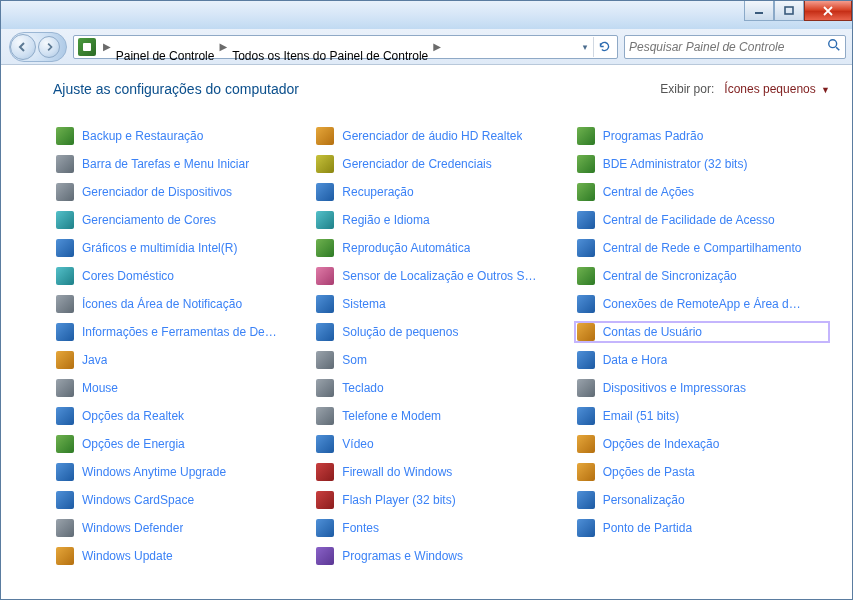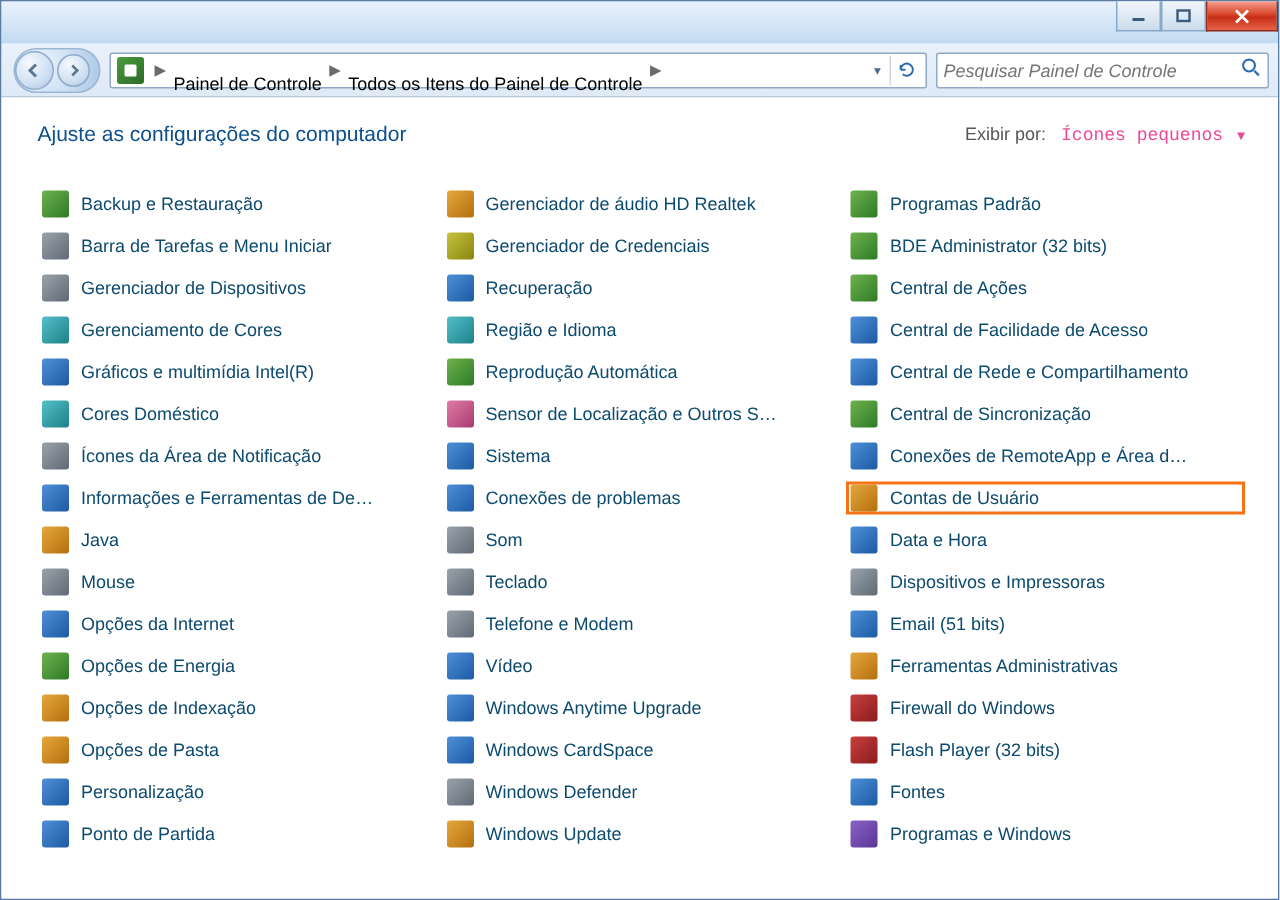--- a/index.html
+++ b/index.html
@@ -89,47 +89,47 @@
   .search-box{
     width:222px;height:24px;background:#fff;border:1px solid #8fa9c6;
     display:flex;align-items:center;padding:0 4px;border-radius:2px;
     color:#6e6e6e;font-style:italic;
   }
   .search-box input{
     flex:1;border:none;outline:none;font:inherit;color:#404040;font-style:italic;background:transparent;
   }
   .search-icon{color:#2c6bb0;font-style:normal;margin-left:4px;}
   .content{
-    flex:1;background:#fff;padding:16px 22px 2px 24px;overflow:auto;
+    flex:1;background:#fff;padding:16px 22px 2px 24px;overflow:auto;margin-left:28px;
   }
   .content-header{
     display:flex;justify-content:space-between;align-items:center;margin-bottom:28px;
   }
   .page-title{ color:#0b4f8c;font-size:14px;font-weight:400; }
   .view-by{ font-size:12px;color:#555; }
-  .view-link{ color:#ec4899; cursor:pointer;font-family:Liberation Mono, monospace; }
+  .view-link{ color:#7f1d1d; cursor:pointer; }
   .view-link .chev{ font-size:9px;margin-left:2px; }
   .items{
     display:grid;
     grid-template-columns: repeat(3, 1fr);
     column-gap: 4px;
     row-gap: 6px;
   }
   .item{
     display:flex;align-items:center;gap:8px;
     padding:1px 3px;cursor:pointer;
     height:22px;
   }
   .item-label{
-    color:#0c4a6e;
+    color:#3b82f6;
     white-space:nowrap;overflow:hidden;text-overflow:ellipsis;
     max-width:200px;
   }
   .item.highlighted{
-    border:2px solid #f97316;padding:0 1px;
+    border:2px solid #c4b5fd;padding:0 1px;
   }
   .ico{
     width:18px;height:18px;flex-shrink:0;border-radius:2px;
     display:flex;align-items:center;justify-content:center;font-size:11px;color:#fff;
   }
   
   .c1{background:linear-gradient(135deg,#6fb24f,#2d7a25);}
   .c2{background:linear-gradient(135deg,#4f90d8,#1c5aa3);}
   .c3{background:linear-gradient(135deg,#e6a73b,#b46f0f);}
   .c4{background:linear-gradient(135deg,#c93f3f,#8b1c1c);}
@@ -301,21 +301,21 @@
         <div class="item">
           <span class="ico c2"></span>
           <span class="item-label">Conexões de RemoteApp e Área de ...</span>
         </div>
         <div class="item">
           <span class="ico c2"></span>
           <span class="item-label">Informações e Ferramentas de Dese...</span>
         </div>
         <div class="item">
           <span class="ico c2"></span>
-          <span class="item-label">Conexões de problemas</span>
+          <span class="item-label">Solução de pequenos</span>
         </div>
         <div class="item highlighted">
           <span class="ico c3"></span>
           <span class="item-label">Contas de Usuário</span>
         </div>
         <div class="item">
           <span class="ico c3"></span>
           <span class="item-label">Java</span>
         </div>
         <div class="item">
@@ -333,41 +333,37 @@
         <div class="item">
           <span class="ico c7"></span>
           <span class="item-label">Teclado</span>
         </div>
         <div class="item">
           <span class="ico c7"></span>
           <span class="item-label">Dispositivos e Impressoras</span>
         </div>
         <div class="item">
           <span class="ico c2"></span>
-          <span class="item-label">Opções da Internet</span>
+          <span class="item-label">Opções da Realtek</span>
         </div>
         <div class="item">
           <span class="ico c7"></span>
           <span class="item-label">Telefone e Modem</span>
         </div>
         <div class="item">
           <span class="ico c2"></span>
           <span class="item-label">Email (51 bits)</span>
         </div>
         <div class="item">
           <span class="ico c1"></span>
           <span class="item-label">Opções de Energia</span>
         </div>
         <div class="item">
           <span class="ico c2"></span>
           <span class="item-label">Vídeo</span>
-        </div>
-        <div class="item">
-          <span class="ico c3"></span>
-          <span class="item-label">Ferramentas Administrativas</span>
         </div>
         <div class="item">
           <span class="ico c3"></span>
           <span class="item-label">Opções de Indexação</span>
         </div>
         <div class="item">
           <span class="ico c2"></span>
           <span class="item-label">Windows Anytime Upgrade</span>
         </div>
         <div class="item">

